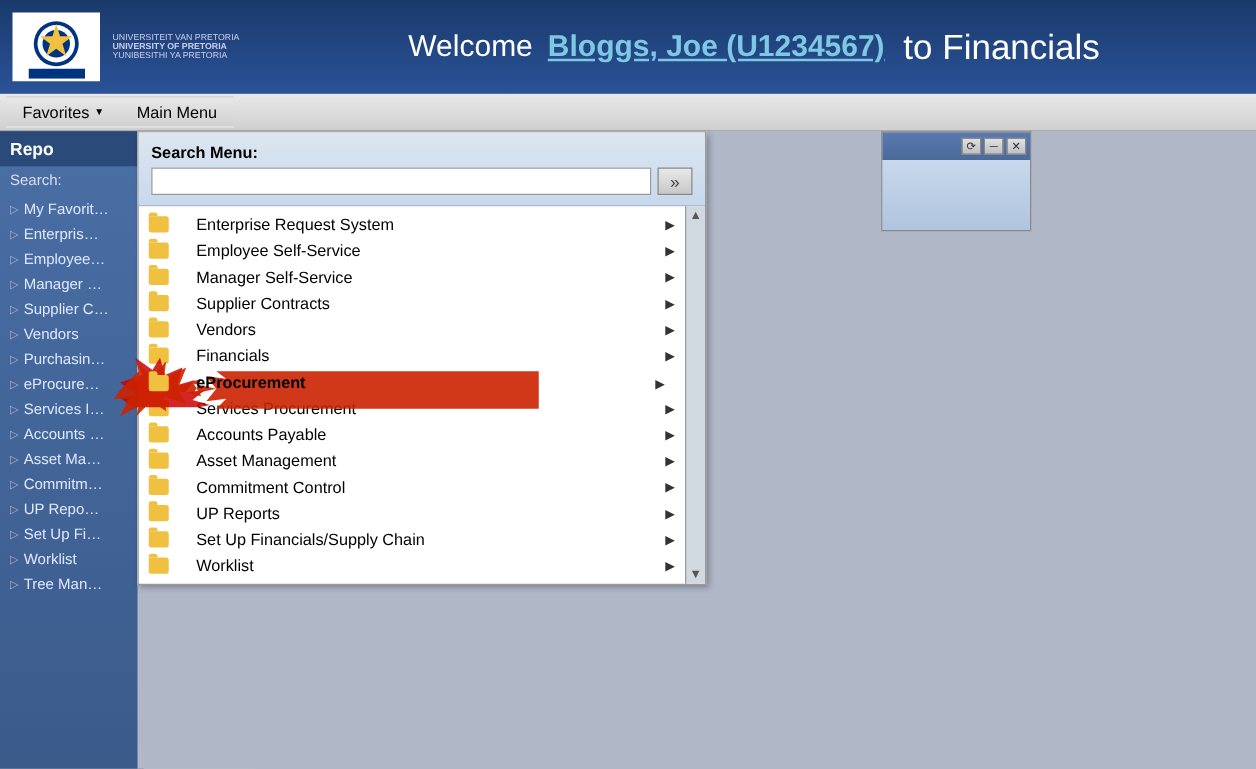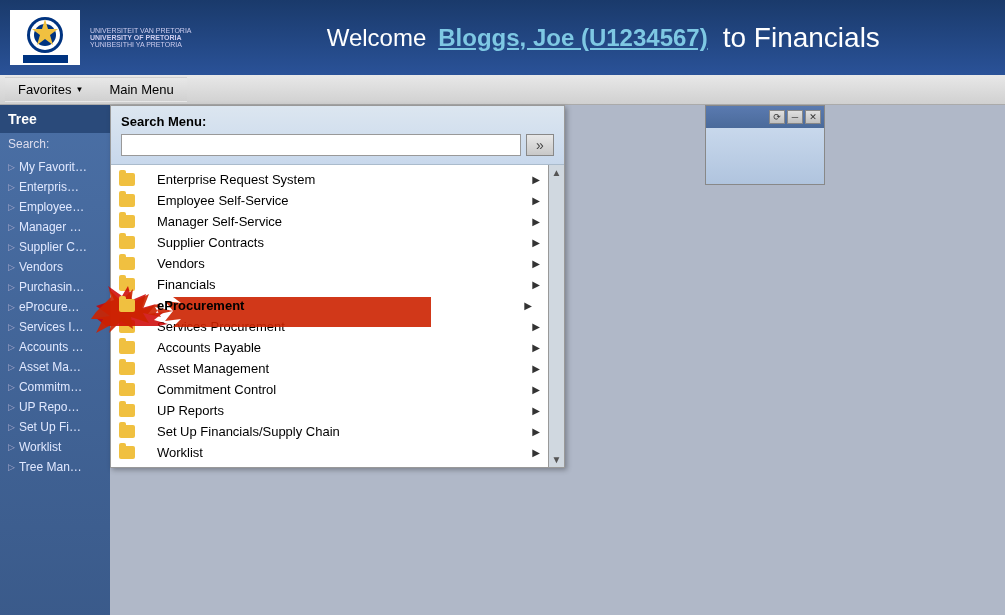--- a/index.html
+++ b/index.html
@@ -324,21 +324,21 @@
   <div class="nav-item">
     <span>Main Menu</span>
   </div>
 </div>
 
 <div class="main-content">
 
   <div class="bg-area"></div>
 
   <div class="sidebar">
-    <div class="sidebar-header">Tree</div>
+    <div class="sidebar-header">Repo</div>
     <div class="sidebar-search-label">Search:</div>
     <div class="sidebar-items">
       <div class="sidebar-item">
           <span class="tri">▷</span>
           <span>My Favorit…</span>
         </div>
       <div class="sidebar-item">
           <span class="tri">▷</span>
           <span>Enterpris…</span>
         </div>
@@ -440,21 +440,21 @@
           <span class="folder-icon"></span>
           <span class="item-label">Vendors</span>
           <span class="item-arrow">▶</span>
         </div>
         <div class="dropdown-item">
           <span class="folder-icon"></span>
           <span class="item-label">Financials</span>
           <span class="item-arrow">▶</span>
         </div>
 
-        <div class="dropdown-item eprocurement-row" style="position:relative; z-index:55;">
+        <div class="dropdown-item eprocurement-row" style="position:relative; z-index:55;align-items:flex-end;">
 
           <svg style="position:absolute;left:-15px;top:50%;transform:translateY(-50%);width:340px;height:40px;pointer-events:none;z-index:-1;" viewBox="0 0 340 40">
 
             <polygon points="
               0,20 18,14 12,0 26,10 32,0 36,14 50,8 46,22 60,18 52,28 68,26 58,34 72,38 62,40 70,40 60,40
               10,40 0,32 14,30 0,20
             " fill="#cc0000" opacity="0.85"></polygon>
             <polygon points="
               0,20 15,5 25,15 35,2 40,16 55,5 58,20 70,10 68,25 80,18 75,30 88,26 82,38 340,38 340,2 88,2
             " fill="#cc0000" opacity="0"></polygon>

